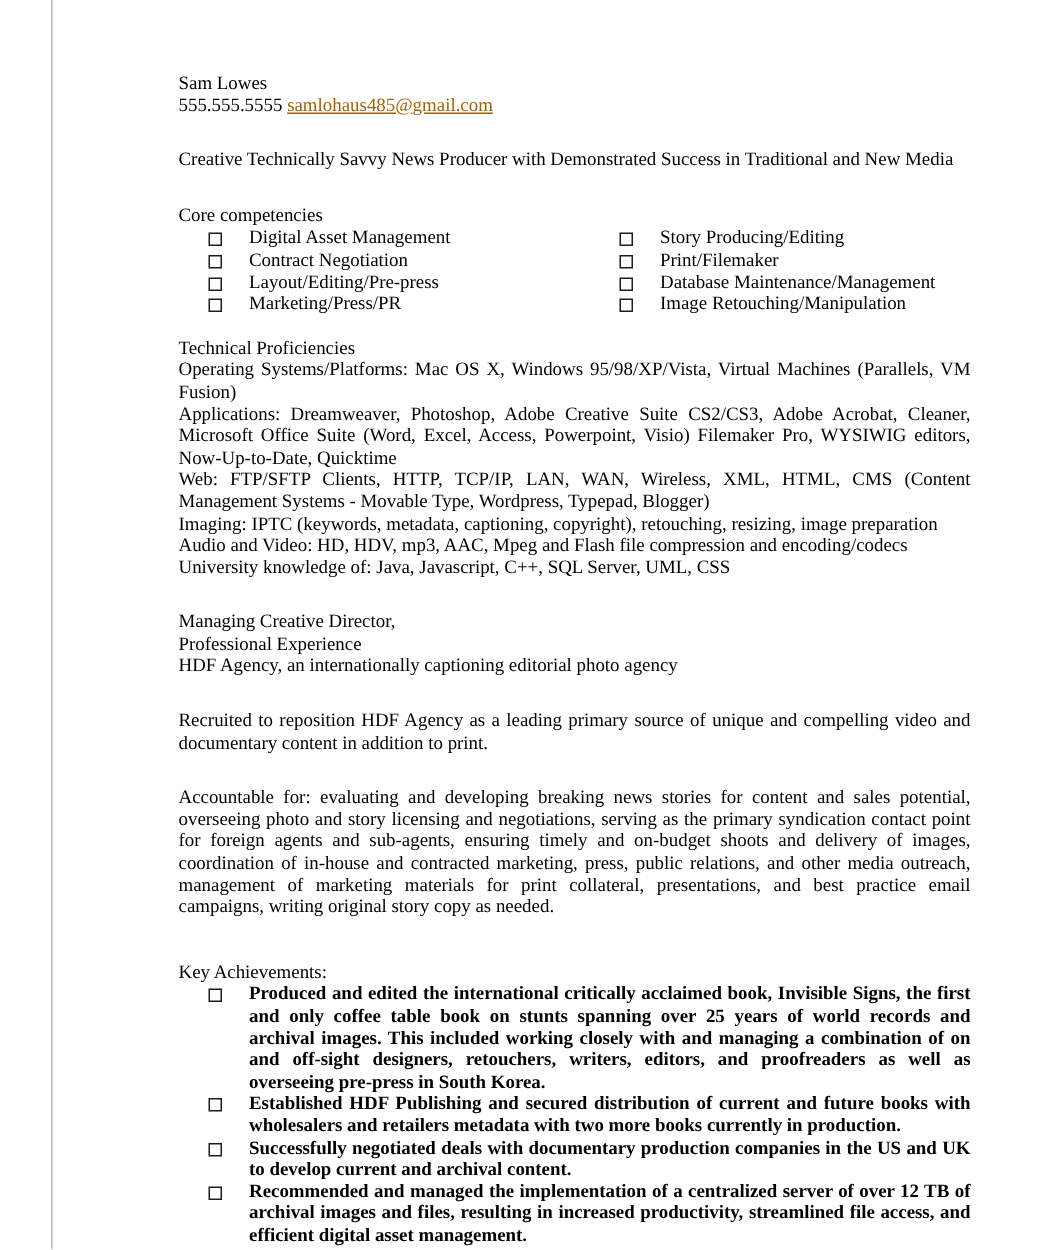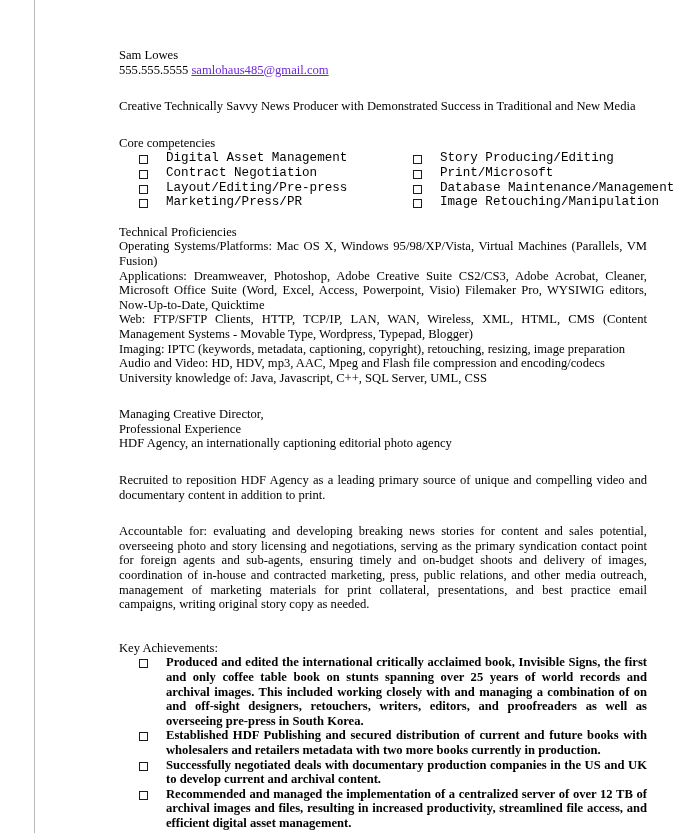--- a/index.html
+++ b/index.html
@@ -35,29 +35,28 @@
   .para {
     text-align: justify;
     text-justify: inter-word;
     margin: 0;
   }
   .gap-md { height: 15px; }
   .gap-lg { height: 22px; }
   .gap-xl { height: 29px; }
 
   a.email {
-    color: #6d28d9;
+    color: #a16207;
   }
 
   
   .comp-grid {
     display: flex;
     width: 100%;
     margin-top: 1px;
-    font-family: Liberation Mono, monospace;
   }
   .comp-col {
     flex: 0 0 50%;
     box-sizing: border-box;
   }
   .comp-col.right { padding-left: 16px; }
   .comp-item {
     display: flex;
     align-items: flex-start;
     line-height: 14.6px;
@@ -133,21 +132,21 @@
           <span class="comp-label">Marketing/Press/PR</span>
         </div>
       </div>
       <div class="comp-col right">
         <div class="comp-item">
           <span class="bullet"></span>
           <span class="comp-label">Story Producing/Editing</span>
         </div>
         <div class="comp-item">
           <span class="bullet"></span>
-          <span class="comp-label">Print/Microsoft</span>
+          <span class="comp-label">Print/Filemaker</span>
         </div>
         <div class="comp-item">
           <span class="bullet"></span>
           <span class="comp-label">Database Maintenance/Management</span>
         </div>
         <div class="comp-item">
           <span class="bullet"></span>
           <span class="comp-label">Image Retouching/Manipulation</span>
         </div>
       </div>

